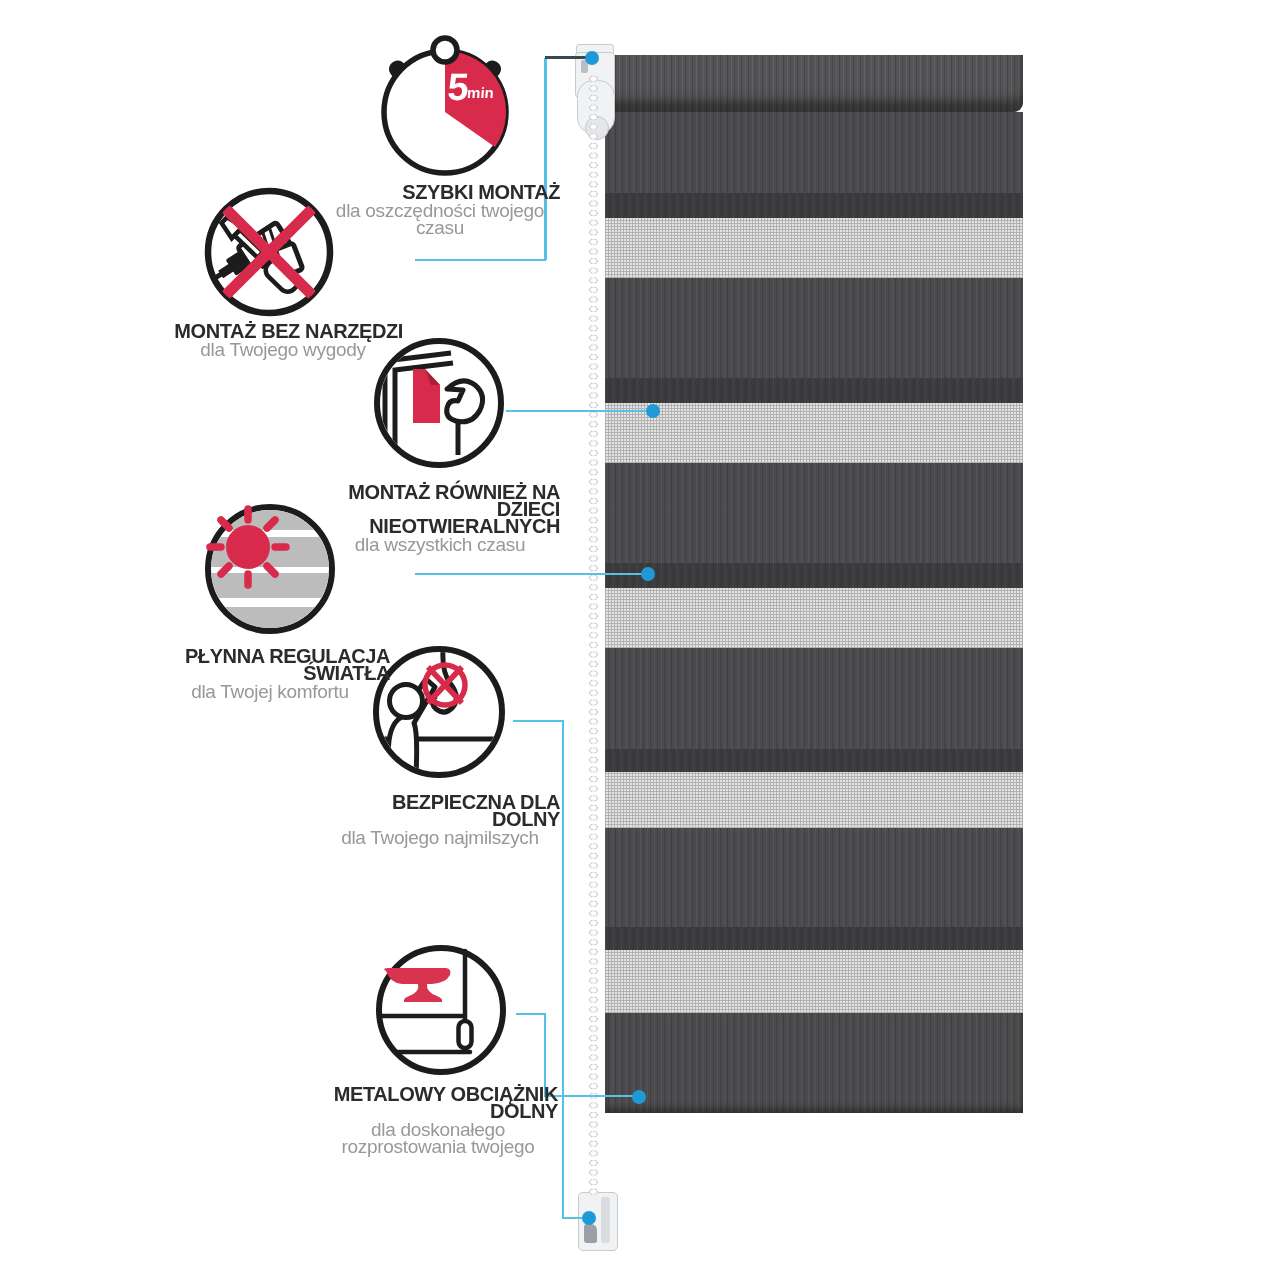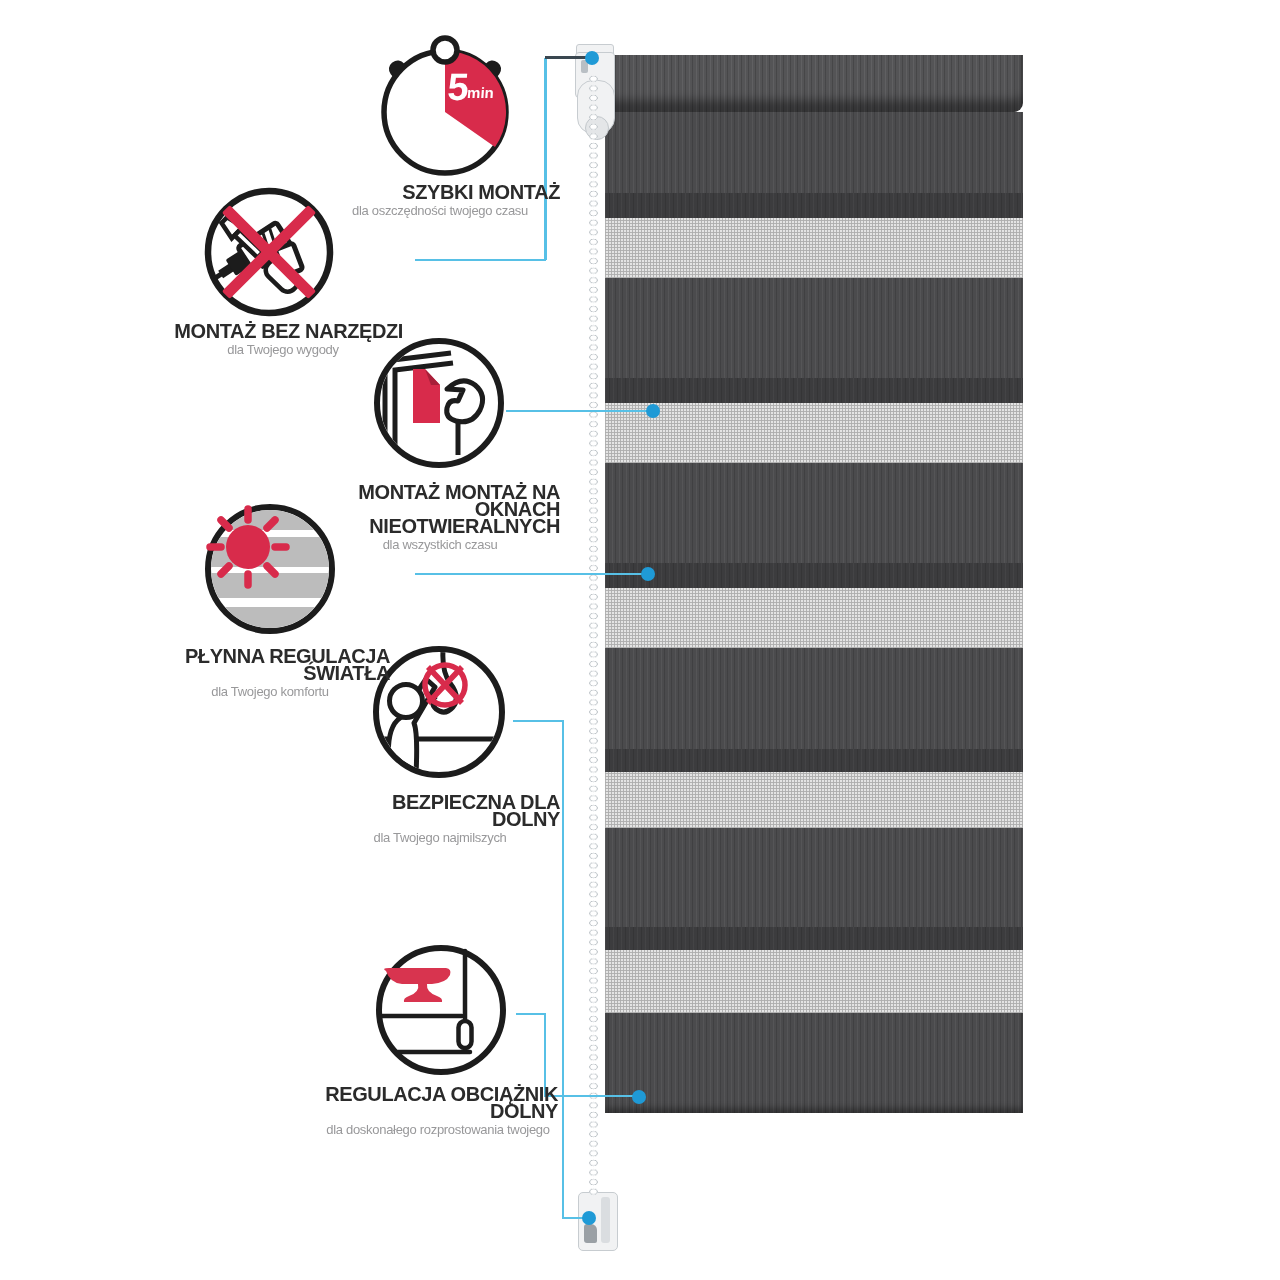--- a/index.html
+++ b/index.html
@@ -3,21 +3,21 @@
 <meta charset="utf-8">
 <style>
   html,body{margin:0;padding:0;background:#fff;}
   #canvas{position:relative;width:1280px;height:1280px;background:#ffffff;overflow:hidden;
           font-family:"Liberation Sans",sans-serif;}
   .abs{position:absolute;}
 
   
   .feature-text{position:absolute;width:240px;text-align:center;z-index:6;}
   .feature-title{font-weight:bold;font-size:20px;line-height:17px;color:#2b2b2b;letter-spacing:-0.4px;text-align:right;}
-  .feature-sub{font-size:13px;line-height:16.5px;color:#98989a;letter-spacing:-0.3px;margin-top:2px;}
+  .feature-sub{font-size:19px;line-height:16.5px;color:#98989a;letter-spacing:-0.3px;margin-top:2px;}
 
   
   #blind{position:absolute;left:605px;top:55px;width:418px;height:1058px;z-index:1;}
   .stripe{width:100%;}
   .s-dark{background-color:#4b4b4d;
     background-image:repeating-linear-gradient(90deg,rgba(255,255,255,.055) 0 1px,rgba(0,0,0,0) 1px 3px,rgba(0,0,0,.14) 3px 4px,rgba(0,0,0,0) 4px 7px);}
   .s-band{background-color:#3c3c3e;
     background-image:repeating-linear-gradient(90deg,rgba(255,255,255,.04) 0 1px,rgba(0,0,0,0) 1px 4px,rgba(0,0,0,.12) 4px 5px,rgba(0,0,0,0) 5px 8px);}
   .s-mesh{background-color:#e4e4e4;
     background-image:repeating-linear-gradient(90deg,rgba(173,173,173,.9) 0 1px,rgba(0,0,0,0) 1px 3px),
@@ -206,32 +206,32 @@
     <div class="feature-title">SZYBKI MONTAŻ</div>
     <div class="feature-sub">dla oszczędności twojego czasu</div>
   </div>
 
   <div class="feature-text" style="left:163px;top:323px">
     <div class="feature-title">MONTAŻ BEZ NARZĘDZI</div>
     <div class="feature-sub">dla Twojego wygody</div>
   </div>
 
   <div class="feature-text" style="left:320px;top:484px">
-    <div class="feature-title">MONTAŻ MONTAŻ NA OKNACH NIEOTWIERALNYCH</div>
+    <div class="feature-title">MONTAŻ RÓWNIEŻ NA DZIECI NIEOTWIERALNYCH</div>
     <div class="feature-sub">dla wszystkich czasu</div>
   </div>
 
   <div class="feature-text" style="left:150px;top:648px">
     <div class="feature-title">PŁYNNA REGULACJA ŚWIATŁA</div>
-    <div class="feature-sub">dla Twojego komfortu</div>
+    <div class="feature-sub">dla Twojej komfortu</div>
   </div>
 
   <div class="feature-text" style="left:320px;top:794px">
     <div class="feature-title">BEZPIECZNA DLA DOLNY</div>
     <div class="feature-sub">dla Twojego najmilszych</div>
   </div>
 
   <div class="feature-text" style="left:318px;top:1086px">
-    <div class="feature-title">REGULACJA OBCIĄŻNIK DOLNY</div>
+    <div class="feature-title">METALOWY OBCIĄŻNIK DOLNY</div>
     <div class="feature-sub">dla doskonałego rozprostowania twojego</div>
   </div>
 
 </div>
 
 </body></html>

